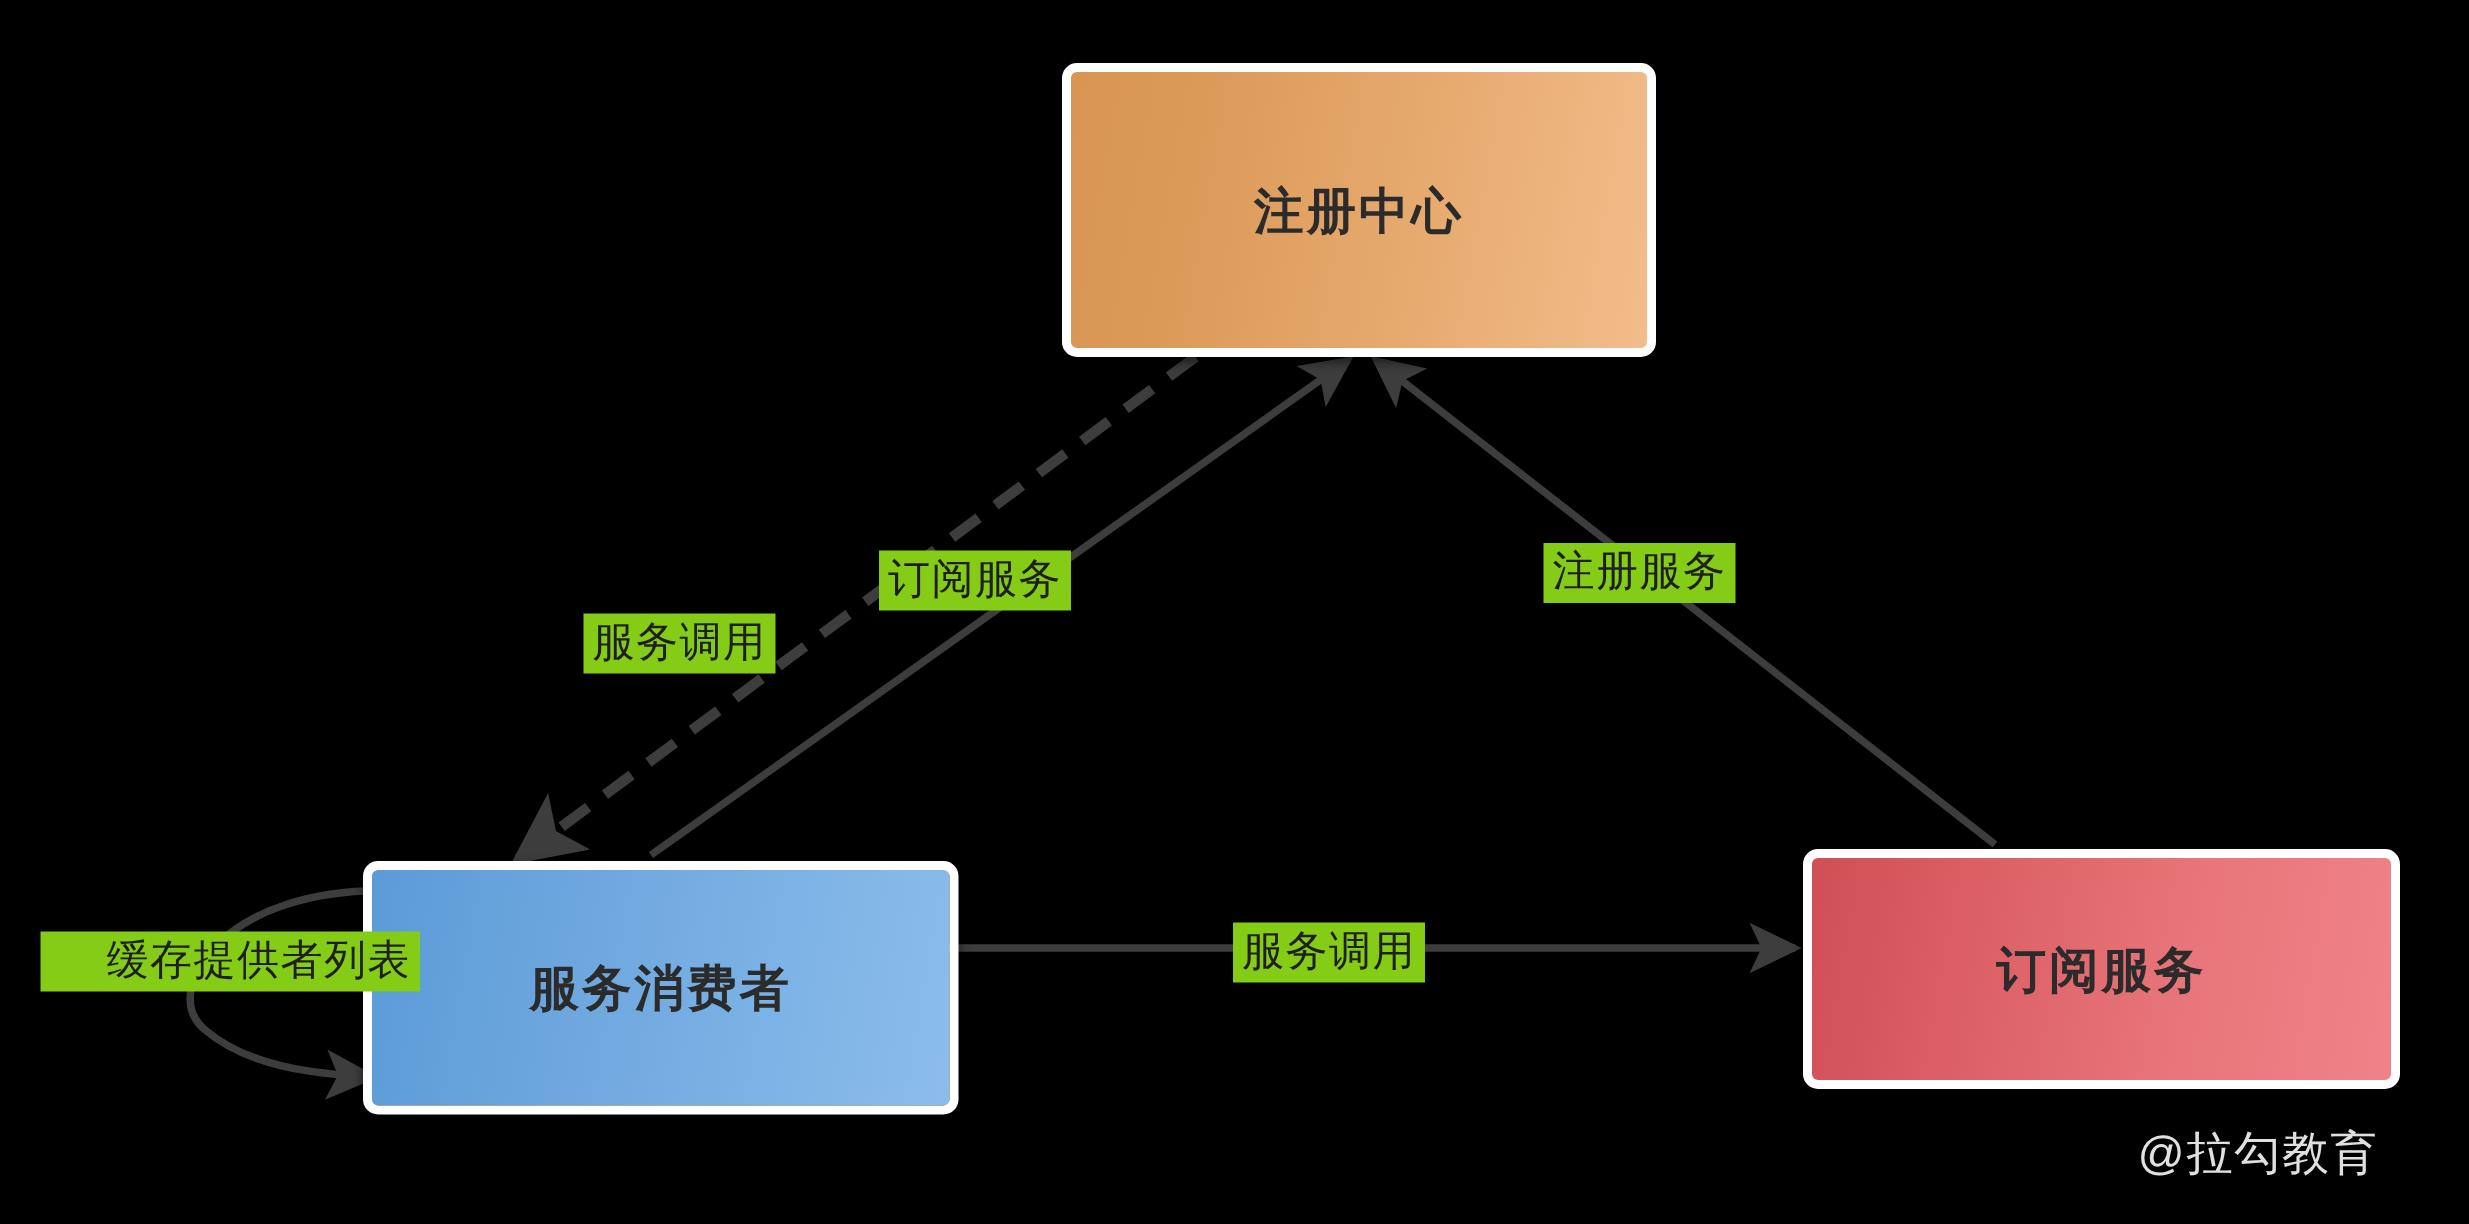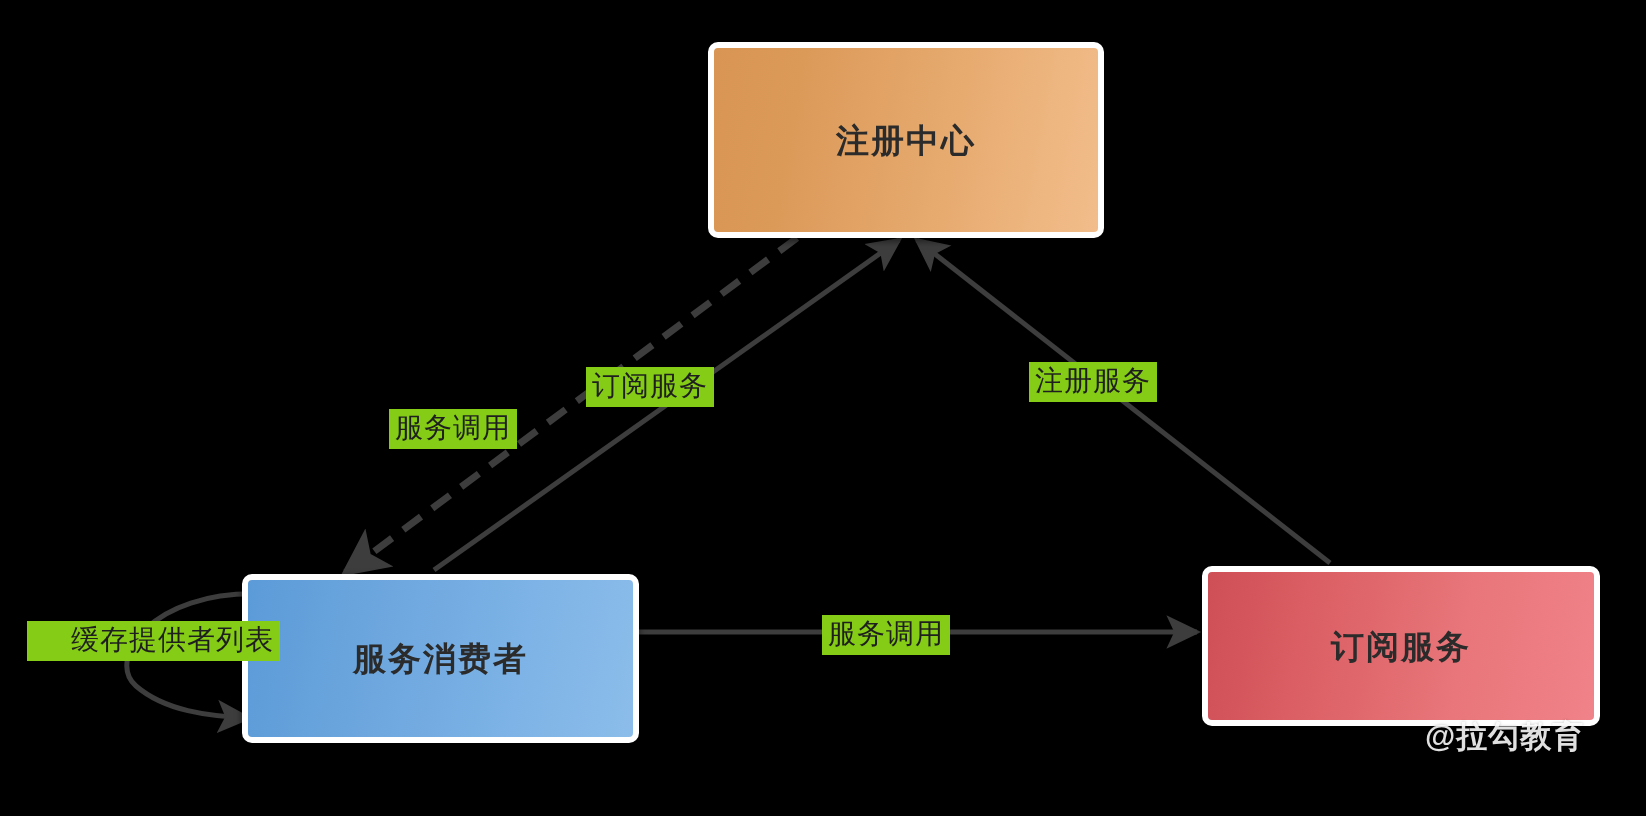--- a/index.html
+++ b/index.html
@@ -83,23 +83,23 @@
   .lbl--change   { left: 389px; top: 409px; }
   .lbl--subscribe{ left: 586px; top: 367px; }
   .lbl--register { left: 1029px; top: 362px; text-align: right; }
   .lbl--invoke   { left: 822px; top: 615px; }
   .lbl--cache    { left: 27px;  top: 621px; padding-left: 44px; }
 
   
   .watermark {
     position: absolute;
     left: 1425px;
-    top: 716px;
+    top: 748px;
     font-size: 31px;
-    font-weight: bold;
+    font-weight: normal;
     color: rgba(255,255,255,0.88);
     letter-spacing: 1px;
     white-space: nowrap;
     text-shadow: 0 0 3px rgba(0,0,0,0.25);
   }
 </style>
 </head>
 <body>
 
 <div id="stage">

